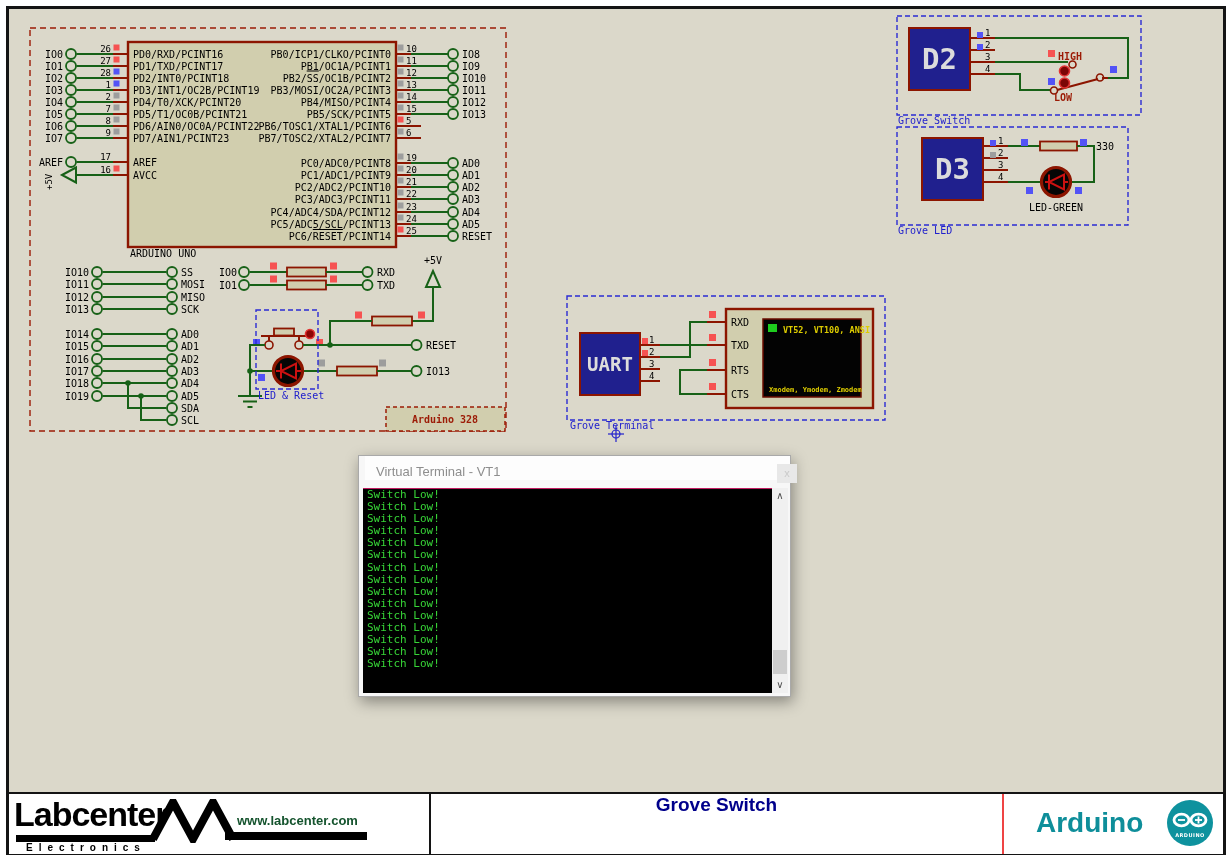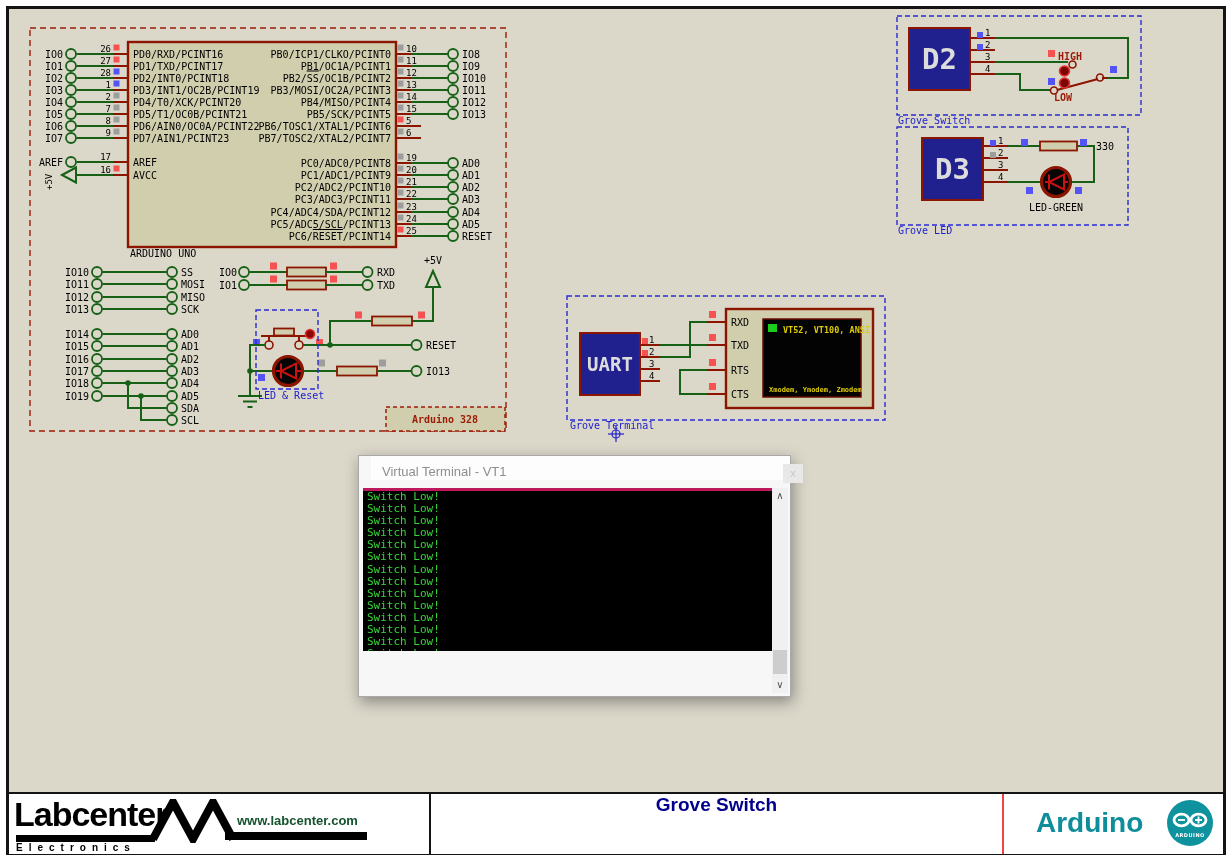--- a/index.html
+++ b/index.html
@@ -27,45 +27,45 @@
   .tw{font:bold 29px "DejaVu Sans Mono",monospace;fill:#dcdcdc}
   .tu{font:bold 19px "DejaVu Sans Mono",monospace;fill:#dcdcdc}
   .ty{font:bold 8.5px "DejaVu Sans Mono",monospace;fill:#ddcc00}
   .ty2{font:bold 7px "DejaVu Sans Mono",monospace;fill:#ddcc00}
   .led{fill:#060606;stroke:#8c1500;stroke-width:3.2}
   .dg{stroke:#cc1111;stroke-width:2;fill:none}
   
   .vtwin{position:absolute;left:358px;top:455px;width:433px;height:242px;background:#f7f7f7;
          border:1px solid #a9a9a9;box-sizing:border-box;z-index:5;
          box-shadow:2px 5px 14px rgba(0,0,0,.38)}
-  .vt-titlebar{position:absolute;left:12px;top:0;right:0;height:24px;background:#fdfdfd}
+  .vt-titlebar{position:absolute;left:6px;top:0;right:0;height:24px;background:#fdfdfd}
   .vt-title{position:absolute;left:11px;top:8px;font:13px "Liberation Sans",sans-serif;color:#8e8e8e}
   .vt-close{position:absolute;left:412px;top:8px;width:20px;height:19px;background:#e8e8e8;
             color:#cacaca;font:11px "Liberation Sans",sans-serif;text-align:center;line-height:19px}
-  .vt-screen{position:absolute;left:4px;top:32px;width:409px;height:163px;background:#000;
-             border-top:3px solid #be185d;box-sizing:border-box;overflow:hidden}
+  .vt-screen{position:absolute;left:4px;top:32px;width:409px;height:205px;background:#000;
+             border-top:1px solid #be185d;box-sizing:border-box;overflow:hidden}
   .vt-line{font:11px "DejaVu Sans Mono",monospace;color:#37d437;line-height:12.1px;padding-left:4px;white-space:pre}
   .vt-scroll{position:absolute;left:413px;top:32px;width:16px;height:205px;background:#f0f0f0}
   .vt-up,.vt-down{position:absolute;left:0;width:16px;height:16px;color:#4f4f4f;
                   font:10px "DejaVu Sans",sans-serif;text-align:center;line-height:16px}
   .vt-up{top:0}.vt-down{bottom:0}
   .vt-thumb{position:absolute;left:1px;top:162px;width:14px;height:24px;background:#cdcdcd}
   
   .titleblock{position:absolute;left:9px;top:792px;width:1214px;height:60px;background:#fff;
               border-top:2px solid #141414;z-index:3;box-sizing:content-box}
   .tb-cell1{position:absolute;left:0;top:0;width:334px;height:60px}
   .tb-cell2{position:absolute;left:420px;top:0;width:571px;height:60px;border-left:2px solid #141414}
   .tb-cell3{position:absolute;left:993px;top:0;width:221px;height:60px;border-left:2px solid #ef4444}
   .logo-main{position:absolute;left:5px;top:1px;font:bold 34px "Liberation Sans",sans-serif;
              color:#000;letter-spacing:-1px}
   .logo-underline{position:absolute;left:7px;top:41px;width:139px;height:7px;background:#000}
   .logo-zig{position:absolute;left:140px;top:5px}
   .logo-bar{position:absolute;left:216px;top:38px;width:142px;height:8px;background:#000}
   .logo-site{position:absolute;left:228px;top:19px;font:bold 13px "Liberation Sans",sans-serif;color:#14532d}
-  .logo-sub{position:absolute;left:7px;top:48px;font:bold 10px "Liberation Sans",sans-serif;
+  .logo-sub{position:absolute;left:17px;top:48px;font:bold 10px "Liberation Sans",sans-serif;
             color:#000;letter-spacing:6px}
   .doc-title{width:100%;height:58px;line-height:58px;text-align:center;
              font:bold 19px "Liberation Sans",sans-serif;color:#00008b}
   .brand{position:absolute;left:32px;top:13px;font:bold 28px "Liberation Sans",sans-serif;color:#0e8e9a}
   .badge{position:absolute;left:160px;top:3px}
 </style>
 </head>
 <body>
 
 <div class="sheet"></div>

